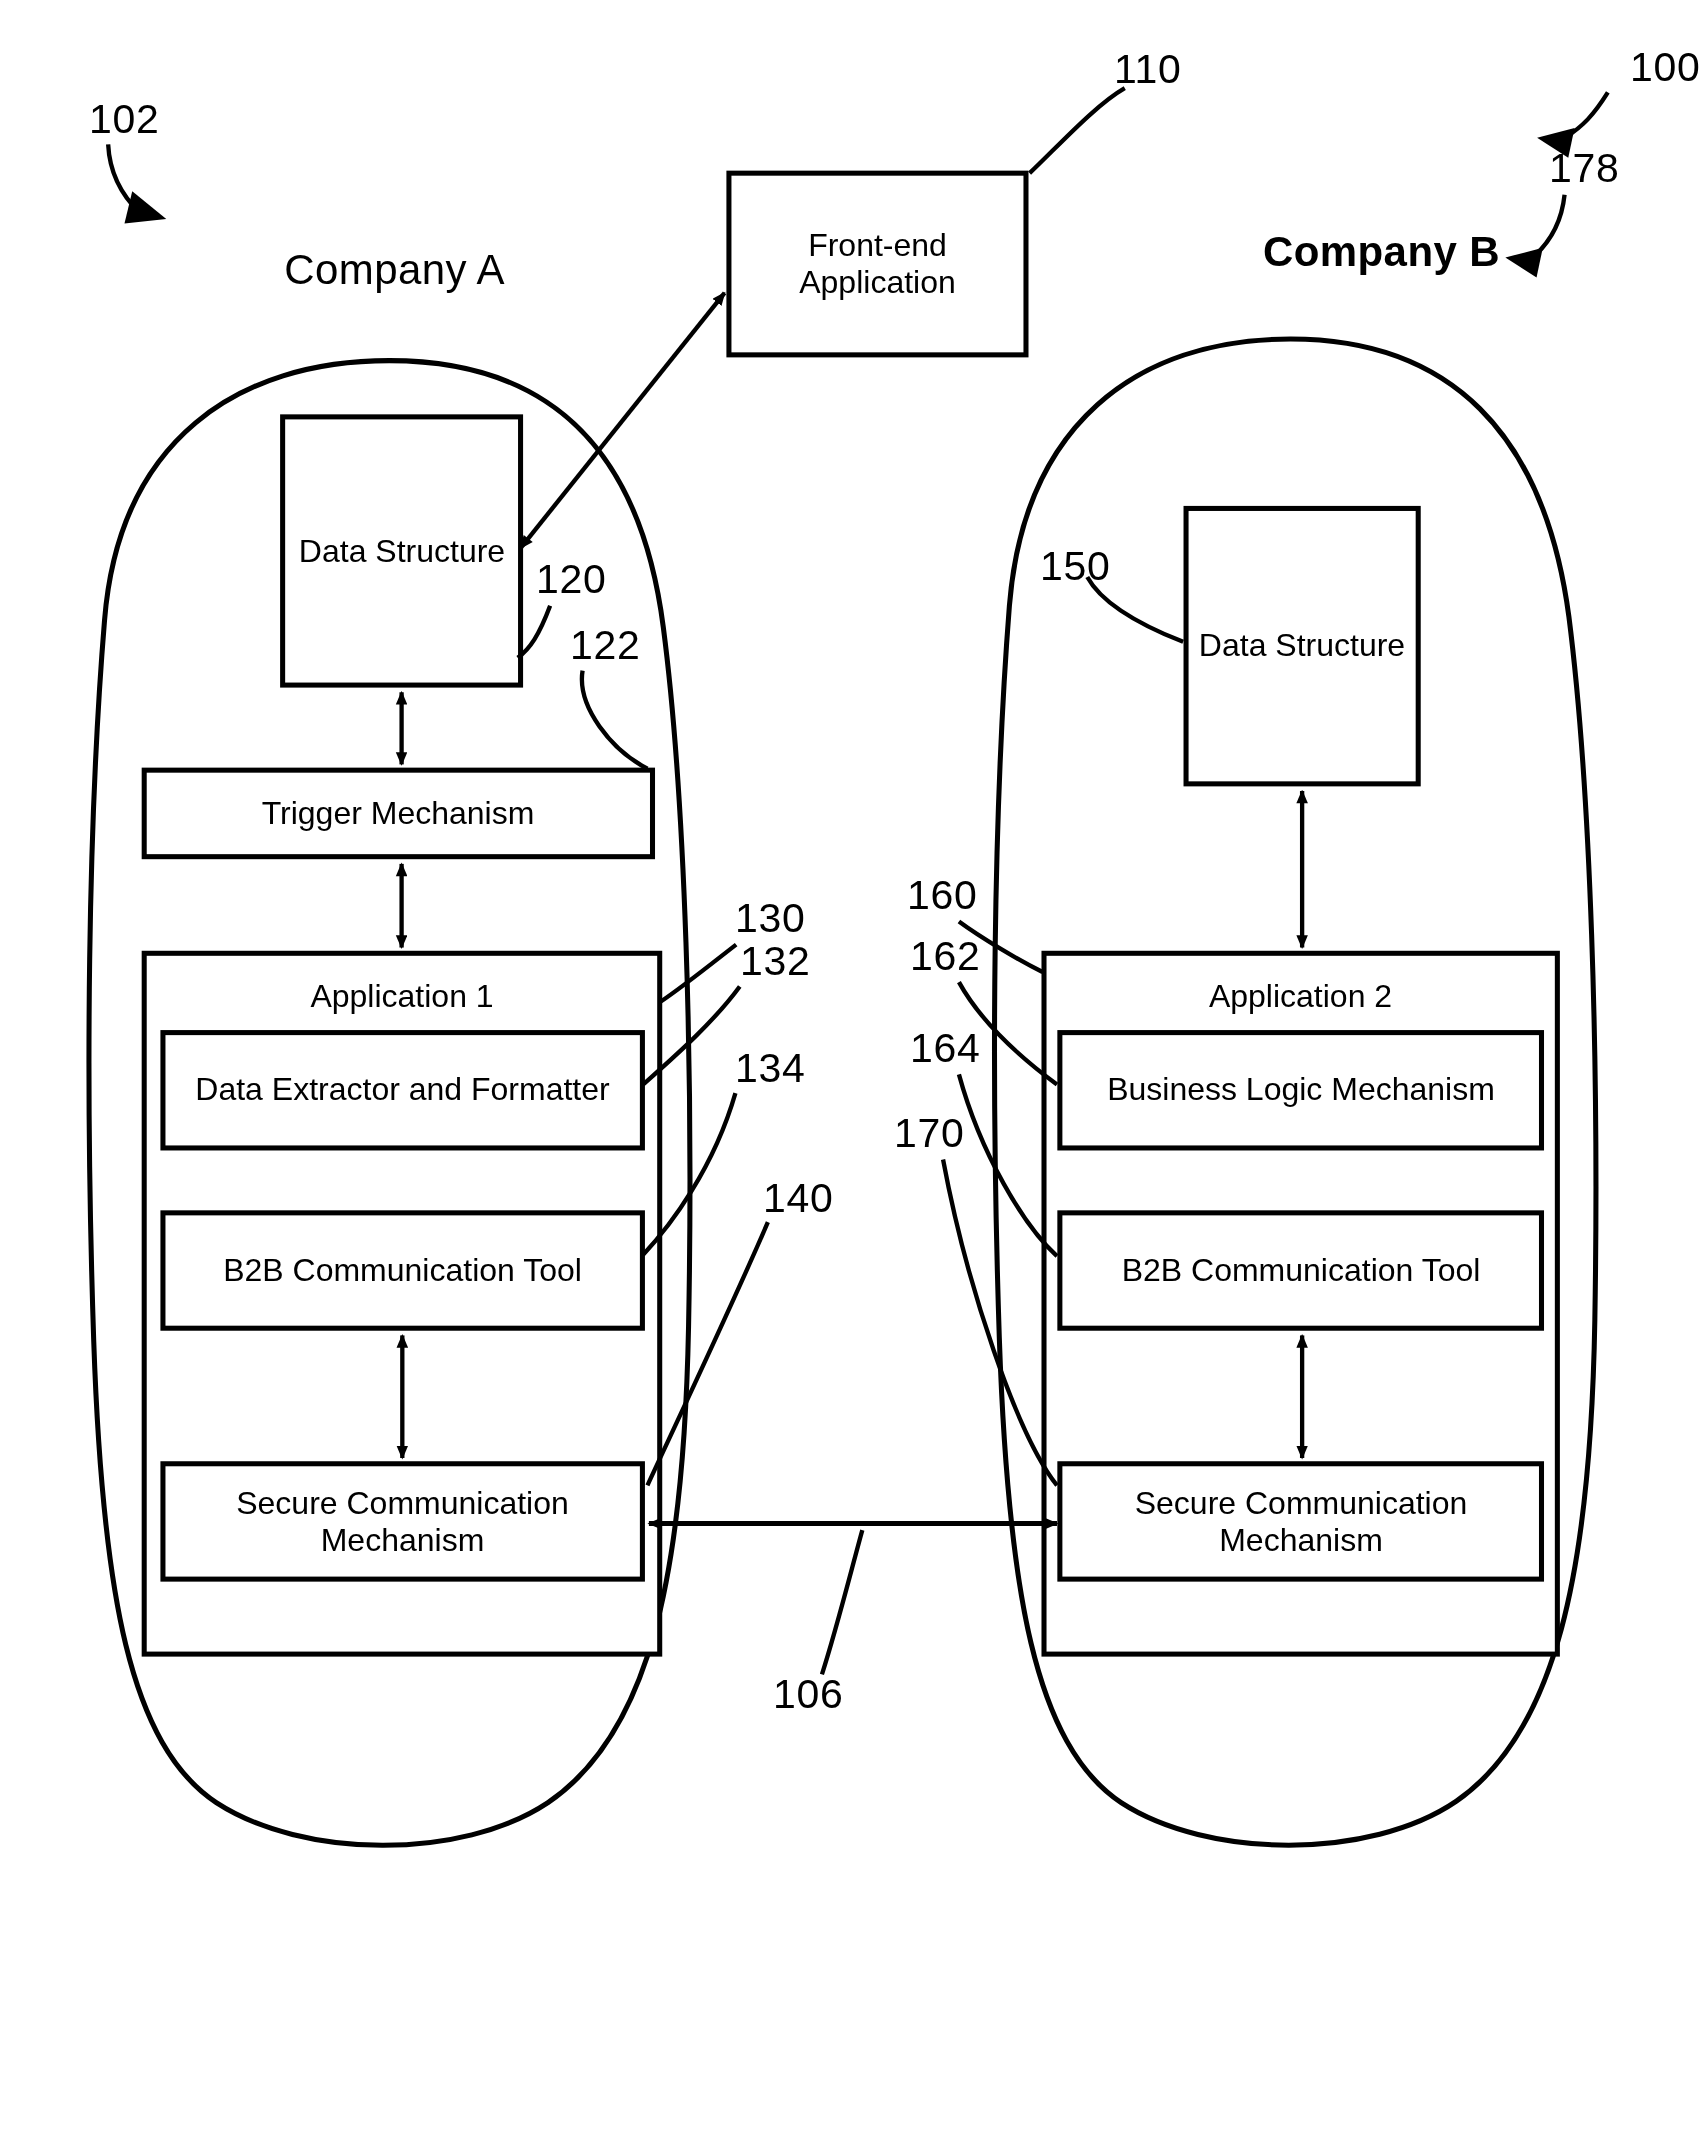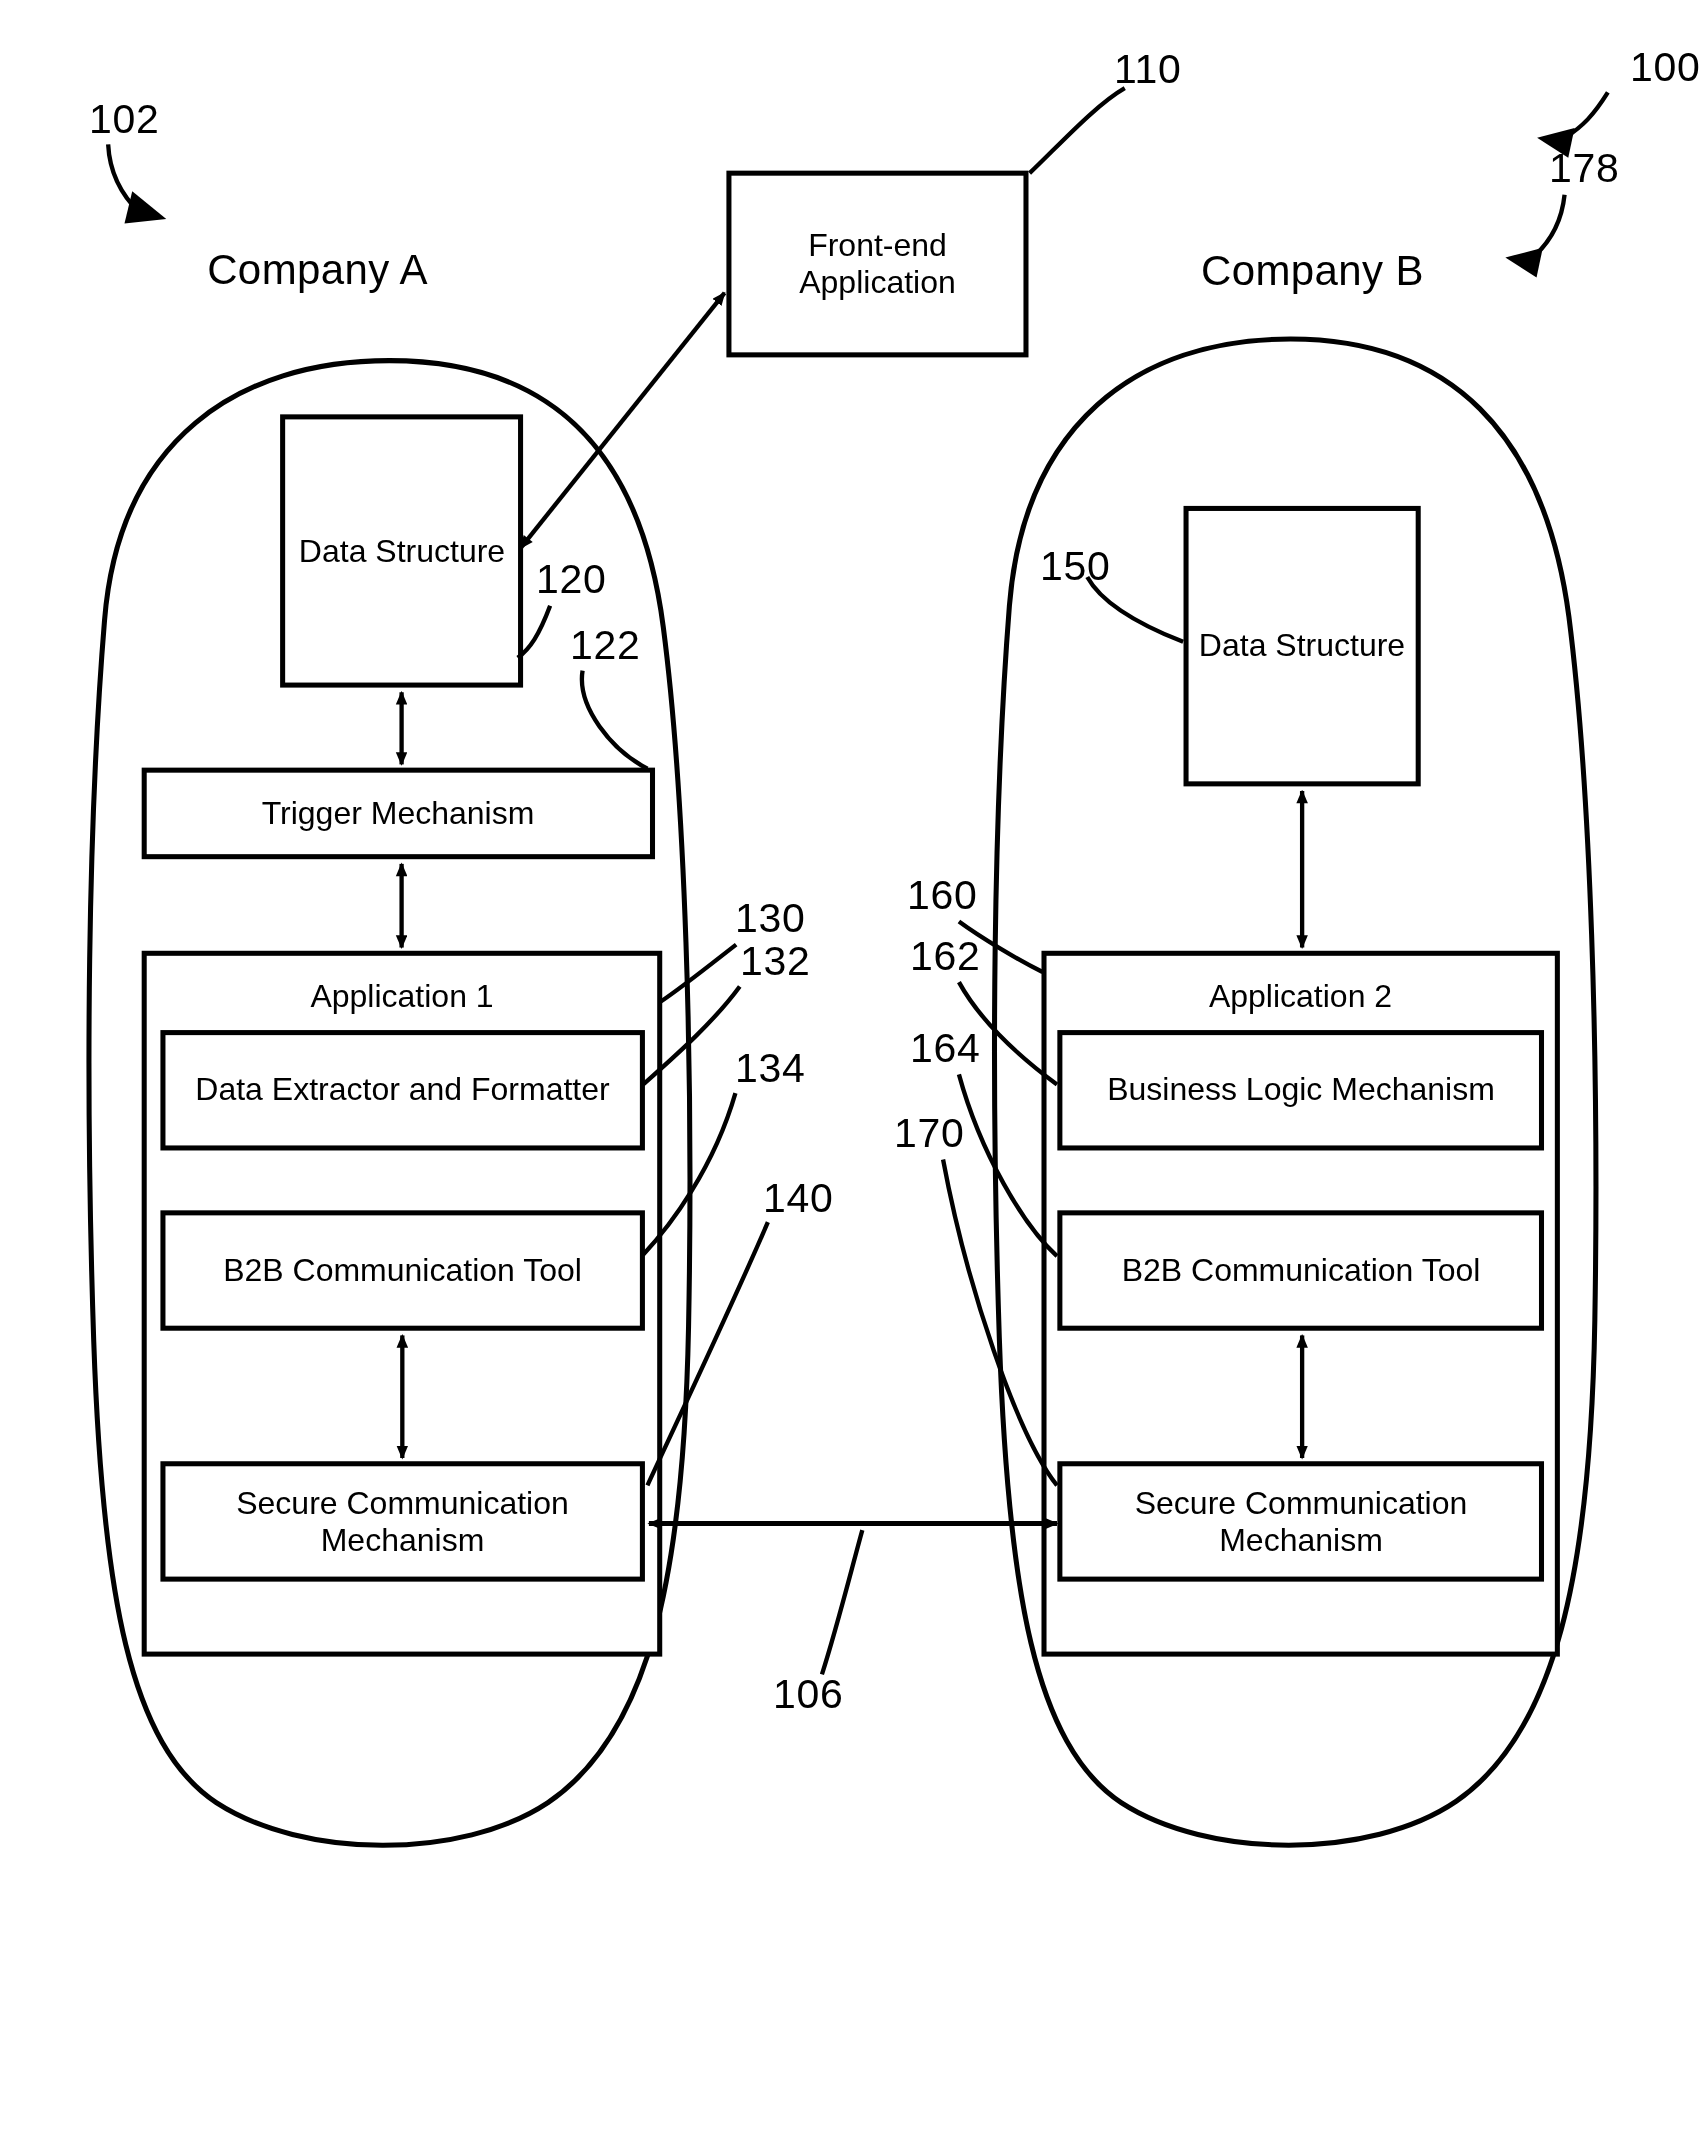--- a/index.html
+++ b/index.html
@@ -23,21 +23,21 @@
     position: absolute;
     left: 0;
     top: 0;
     width: 1703px;
     height: 2151px;
   }
 
   
   .txt {
     position: absolute;
-    text-align: center;
+    text-align: right;
     line-height: 1.18;
     white-space: pre-line;
     color: #000;
     pointer-events: none;
   }
 
   .company-title {
     font-size: 42px;
     letter-spacing: 0.4px;
   }
@@ -181,21 +181,21 @@
 
     <path d="M1330,1490 C1360,1600 1420,1700 1466,1742" fill="none" stroke="#000" stroke-width="6"></path>
 
     <path d="M1308,1608 C1340,1780 1410,1990 1466,2060" fill="none" stroke="#000" stroke-width="6"></path>
 
     <path d="M1196,2122 C1180,2180 1160,2260 1140,2322" fill="none" stroke="#000" stroke-width="6"></path>
   </svg>
 
   <div class="txt company-title" style="left:130px; top:245px; width:375px;">Company A</div>
 
-  <div class="txt company-title" style="left:1125px; top:246px; width:375px;">Company B</div>
+  <div class="txt company-title" style="left:1125px; top:227px; width:375px;font-weight:bold;">Company B</div>
 
   <div class="txt ref-num" style="left:1598px; top:43px; width:101px;margin-left:32px;">100</div>
   <div class="txt ref-num" style="left:89px; top:95px; width:101px;">102</div>
   <div class="txt ref-num" style="left:1549px; top:144px; width:101px;">178</div>
   <div class="txt ref-num" style="left:773px; top:1670px; width:115px;">106</div>
   <div class="txt ref-num" style="left:1114px; top:45px; width:115px;">110</div>
   <div class="txt ref-num" style="left:536px; top:555px; width:115px;">120</div>
   <div class="txt ref-num" style="left:570px; top:621px; width:115px;">122</div>
   <div class="txt ref-num" style="left:735px; top:894px; width:115px;">130</div>
   <div class="txt ref-num" style="left:740px; top:937px; width:115px;">132</div>

